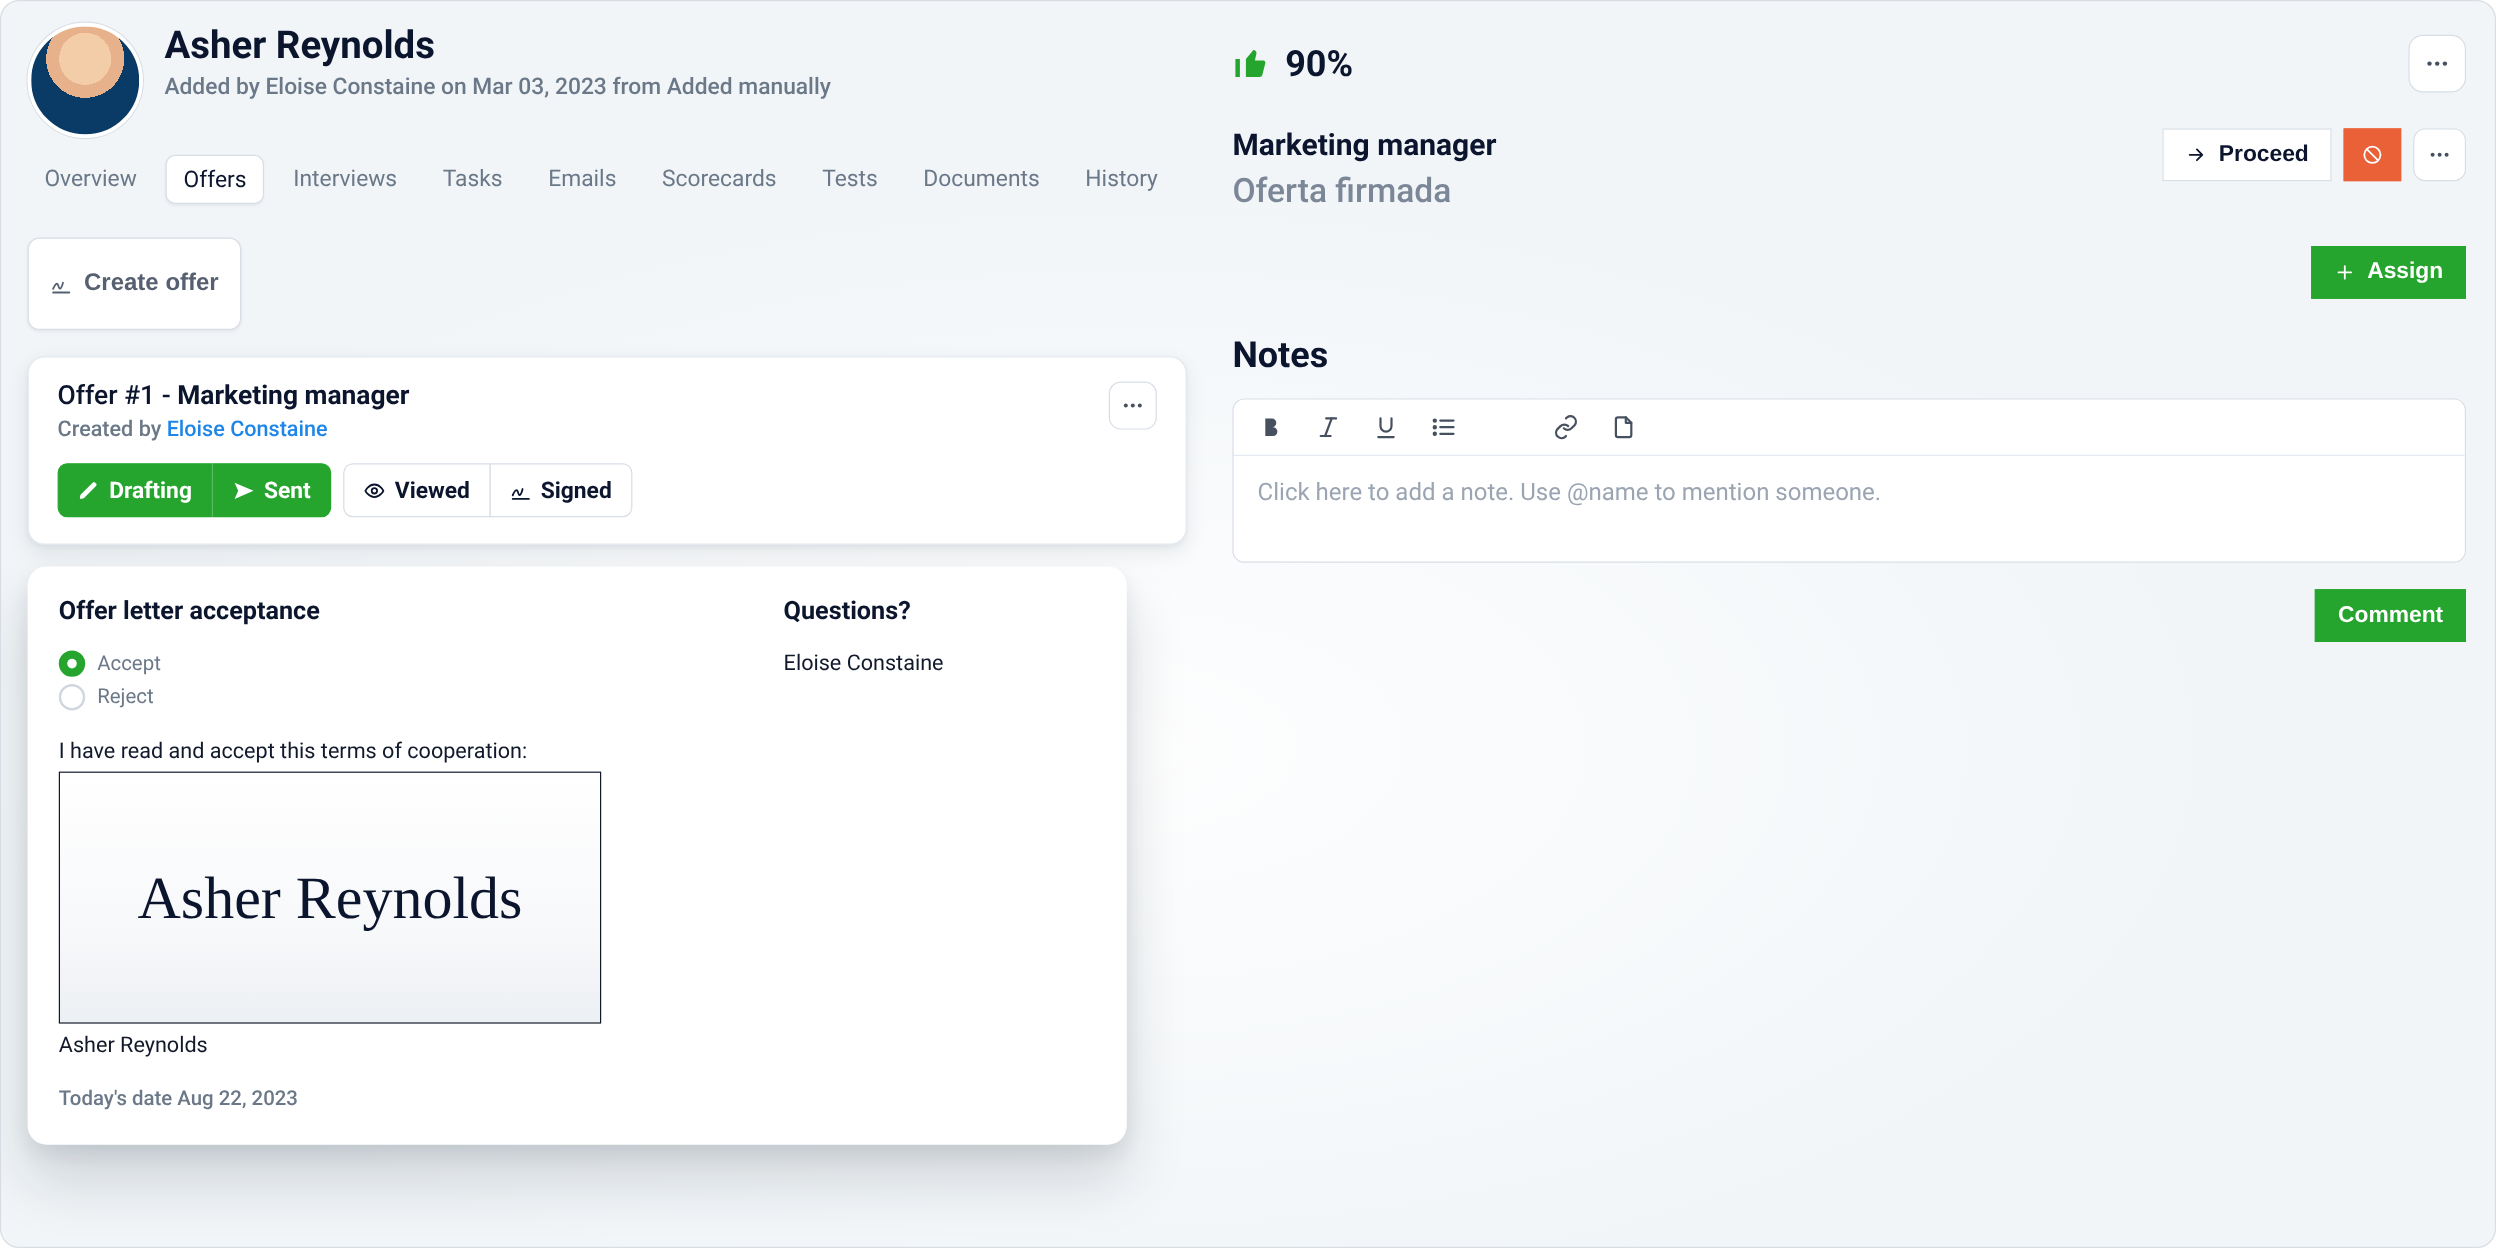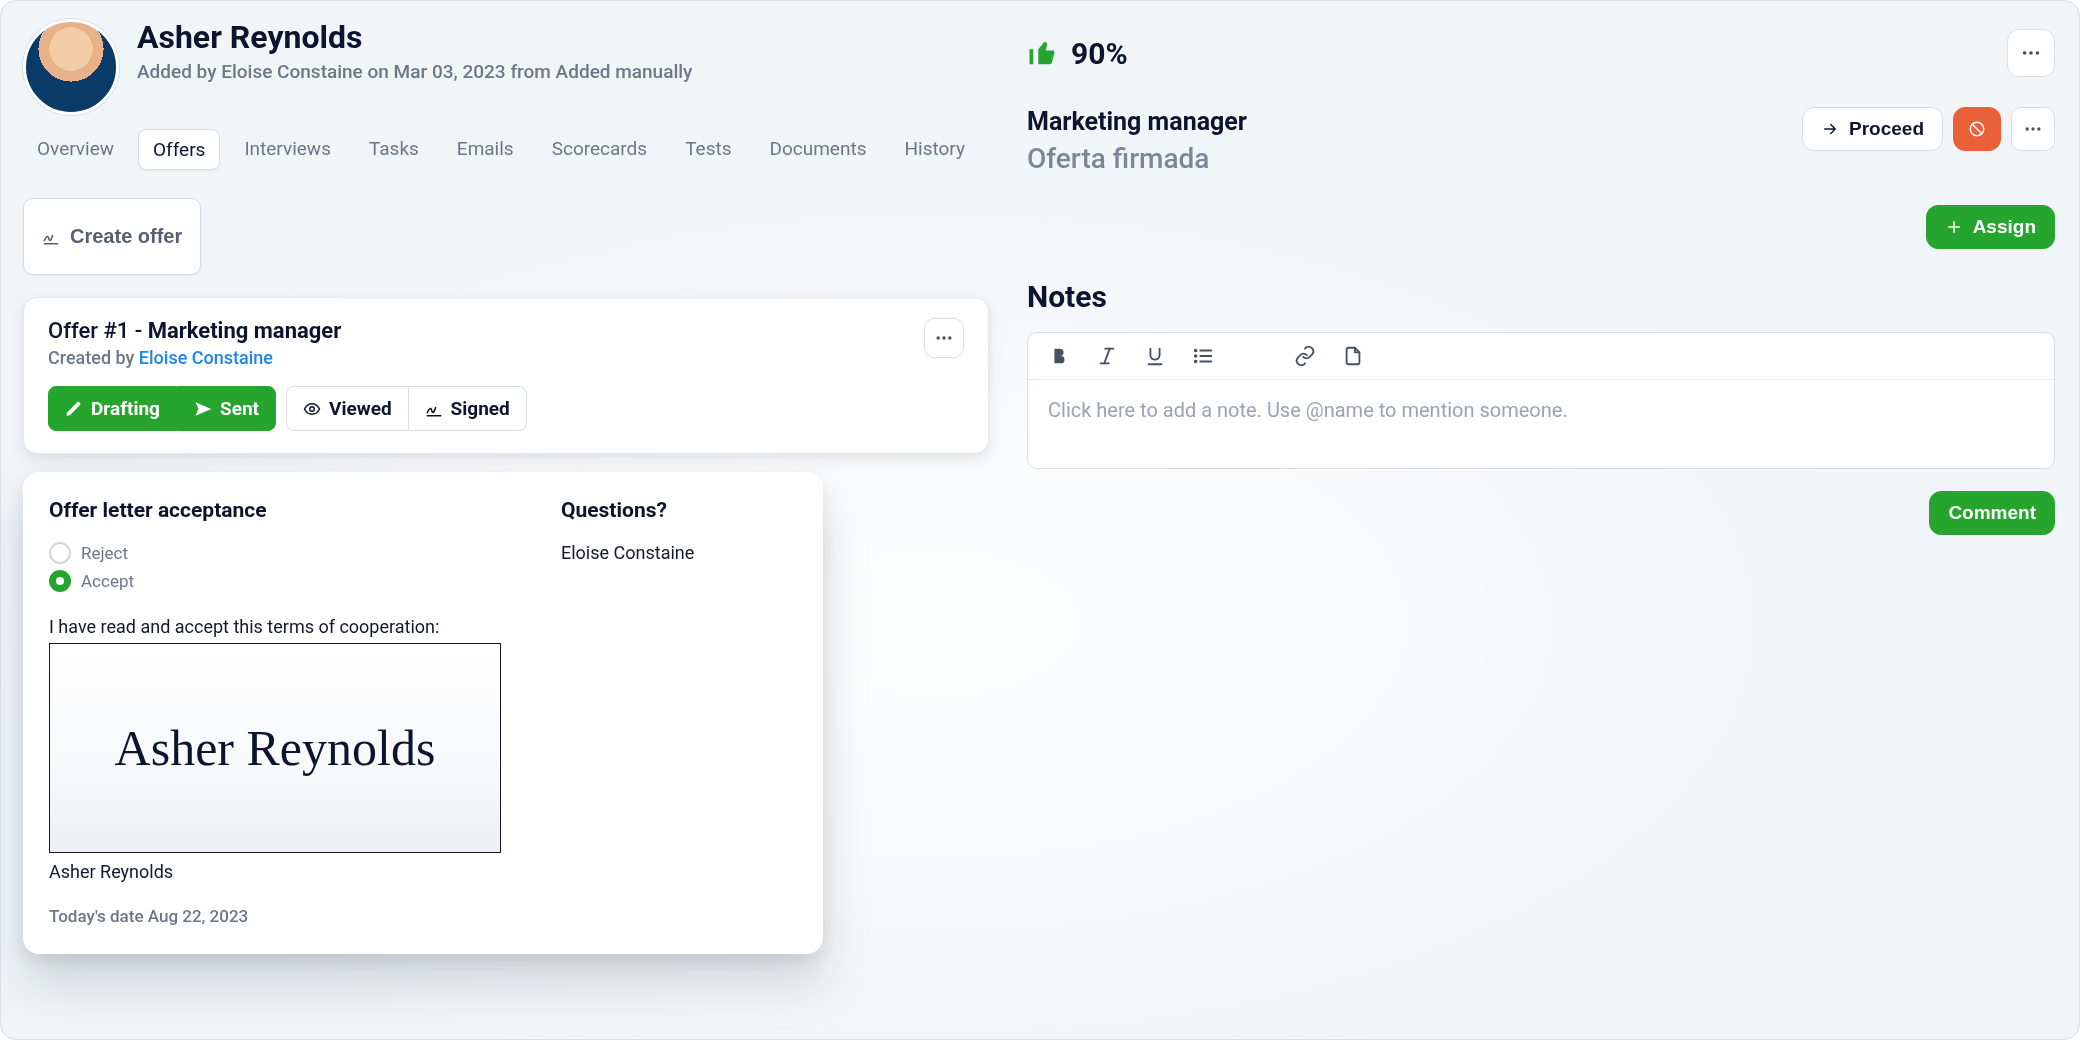--- a/index.html
+++ b/index.html
@@ -92,21 +92,21 @@
 
   .kebab {
     width:40px; height:40px; border:1px solid #d8dee6; background:#fff; border-radius:10px;
     display:inline-flex; align-items:center; justify-content:center; cursor:pointer;
     color:#46505f;
   }
   .kebab.lg { width:48px; height:48px; border-radius:12px; }
 
   
   .accept-card {
-    width: 800px;
+    width: 916px;
     background:#fff; border-radius:16px; padding:26px 26px 28px;
     box-shadow: 0 30px 50px rgba(16,24,40,.15), 0 8px 16px rgba(16,24,40,.08);
     margin-top:18px; display:flex; gap:60px;
   }
   .accept-left { flex:1; }
   .accept-right { flex:0 0 260px; }
   .accept-h { font-size:21px; font-weight:700; color:#0c152e; margin-bottom:20px; }
   .radio-row { display:flex; align-items:center; gap:10px; font-size:17px; color:#6b7888; margin-bottom:6px;}
   .radio {
     width:22px; height:22px; border-radius:50%; border:2px solid #cfd6df; background:#fff;
@@ -126,21 +126,21 @@
   .sig-date { font-size:17px; color:#6b7888; margin-top:24px; font-weight:500;}
 
   
   .score-row { display:flex; justify-content:space-between; align-items:center; }
   .score { display:flex; align-items:center; gap:14px; font-size:30px; font-weight:700; color:#0c152e; }
   .score svg { width:30px; height:30px; fill:#26a52e; }
   .role-row { display:flex; justify-content:space-between; align-items:flex-start; margin-top:30px; }
   .role-title { font-size:25px; font-weight:700; color:#0c152e; }
   .role-sub { font-size:28px; color:#7b8696; margin-top:6px; font-weight:500;}
   .btn {
-    display:inline-flex; align-items:center; gap:10px; border-radius:12px;
+    display:inline-flex; align-items:center; gap:10px; border-radius:0;
     font-size:19px; font-weight:700; padding:10px 18px; cursor:pointer;
     border:1px solid #d8dee6; background:#fff; color:#0c152e;
   }
   .btn.green { background:#26a52e; border-color:#26a52e; color:#fff; }
   .btn.red   { background:#ea6137; border-color:#ea6137; color:#fff; padding:10px 14px;}
   .btn-row { display:flex; gap:10px; }
   .assign-row { display:flex; justify-content:flex-end; margin-top:30px; }
 
   .notes-h { font-size:30px; font-weight:700; color:#0c152e; margin-top:30px; }
 
@@ -236,26 +236,26 @@
             <span>Signed</span>
           </div>
         </div>
       </div>
 
       
       <div class="accept-card">
         <div class="accept-left">
           <div class="accept-h">Offer letter acceptance</div>
           <div class="radio-row">
+            <span class="radio checked"></span>
+            <span>Accept</span>
+          </div>
+          <div class="radio-row">
             <span class="radio"></span>
             <span>Reject</span>
-          </div>
-          <div class="radio-row">
-            <span class="radio checked"></span>
-            <span>Accept</span>
           </div>
           <div class="terms">I have read and accept this terms of cooperation:</div>
           <div class="sigbox">
             <span class="sig">Asher Reynolds</span>
           </div>
           <div class="sig-name">Asher Reynolds</div>
           <div class="sig-date">Today's date Aug 22, 2023</div>
         </div>
         <div class="accept-right">
           <div class="accept-h">Questions?</div>

